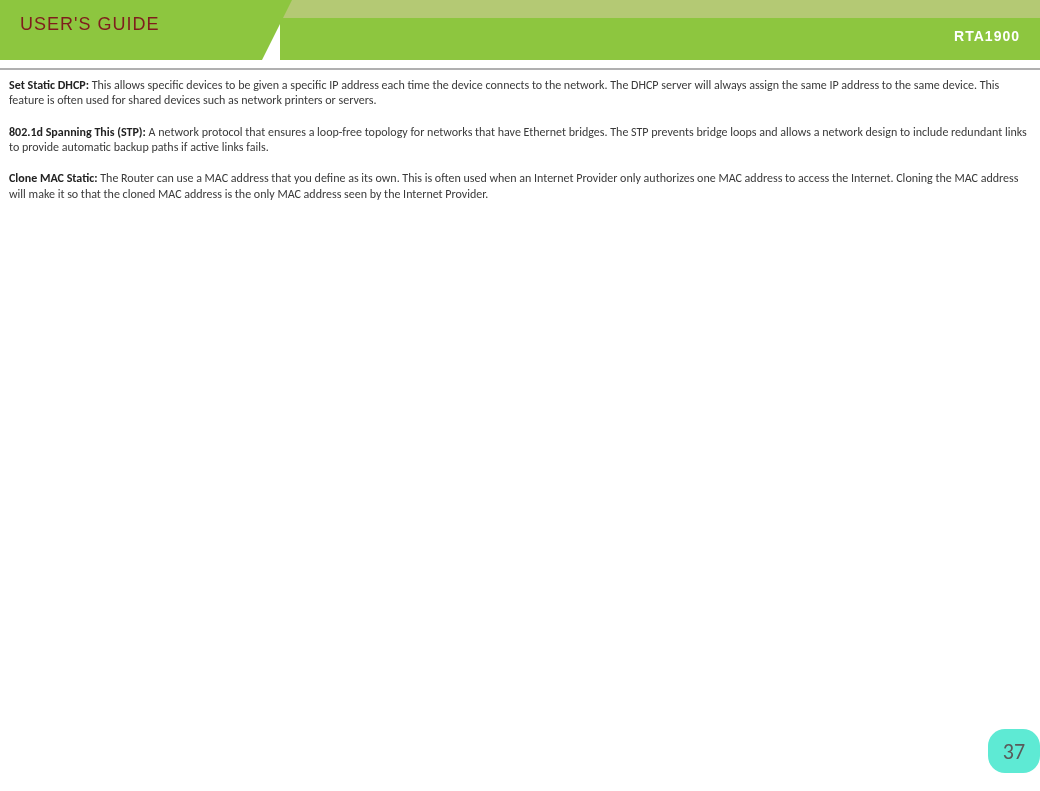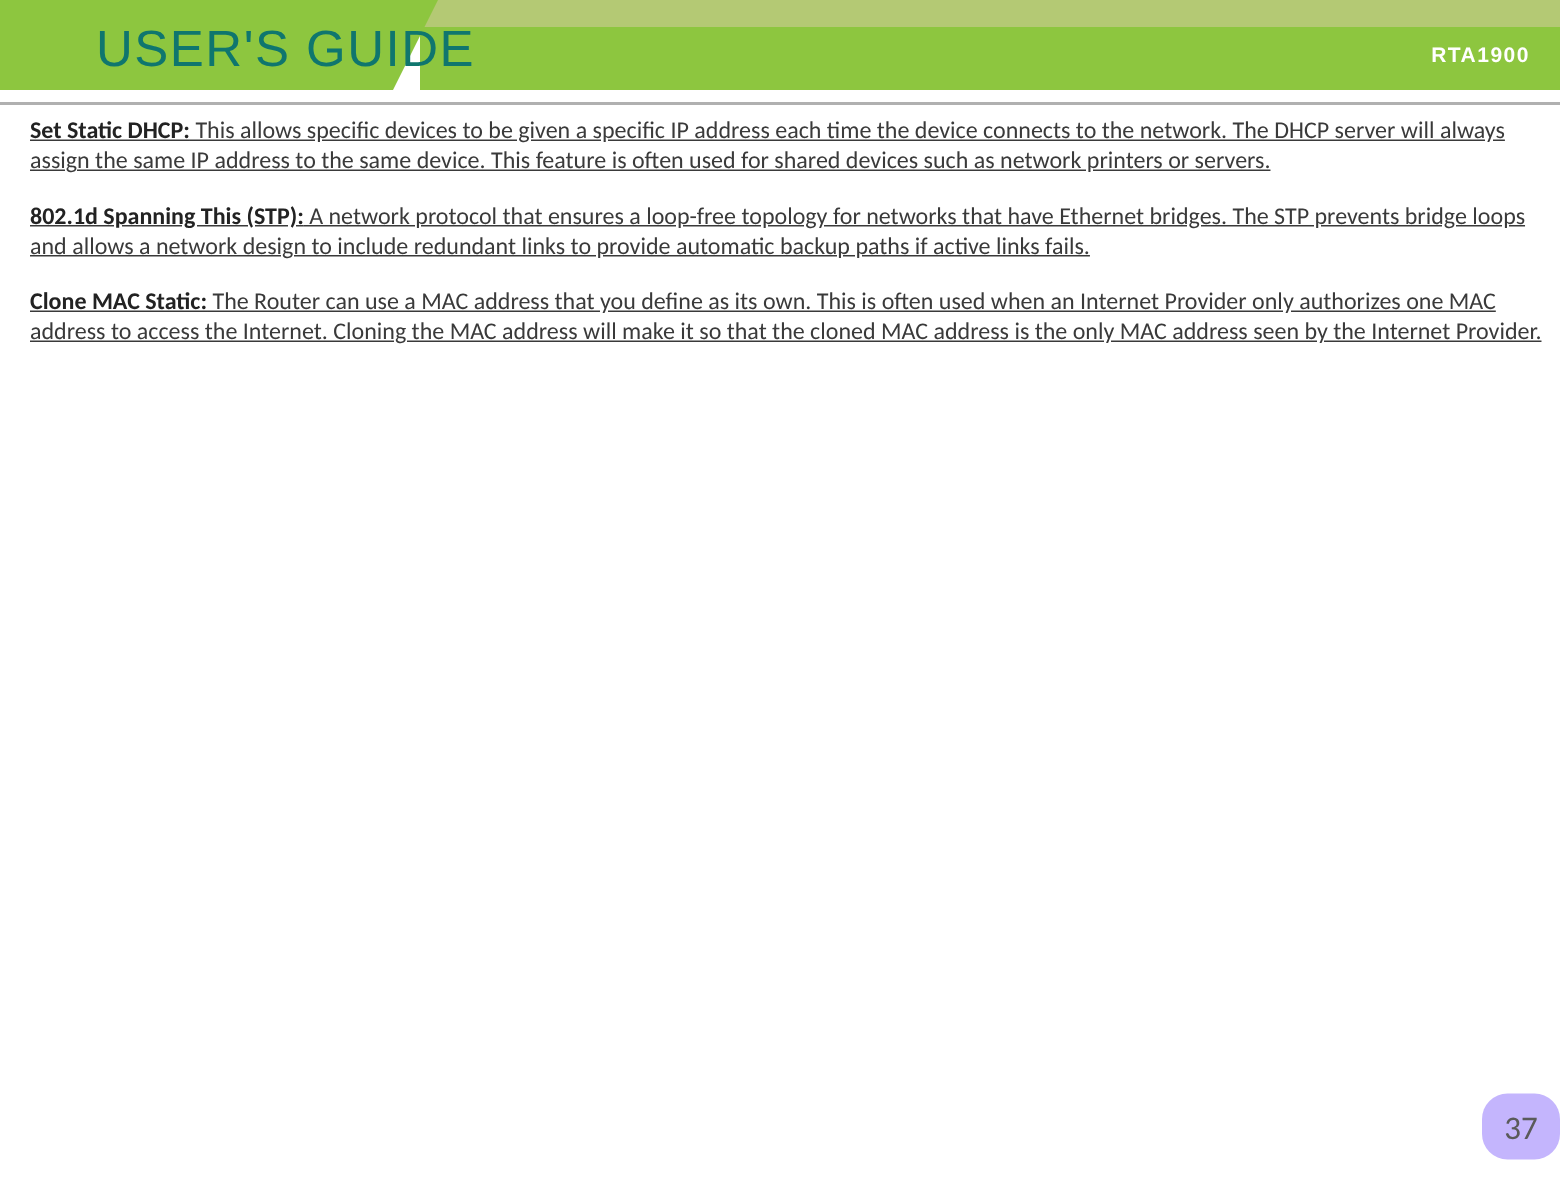--- a/index.html
+++ b/index.html
@@ -49,66 +49,64 @@
       top: 18px;
       left: 280px;
       right: 0;
       height: 42px;
       background: #8dc63f;
     }
     .header-title {
       position: absolute;
       top: 14px;
       left: 20px;
-      color: #0f766e;
-      font-size: 34px;
+      color: #7f1d1d;
+      font-size: 18px;
       font-weight: 300;
       letter-spacing: 1px;
       font-family: Arial, sans-serif;
-      margin-left: 44px;
     }
     .header-model {
       position: absolute;
       top: 28px;
       right: 20px;
       color: #ffffff;
       font-size: 14px;
       font-weight: bold;
       letter-spacing: 1px;
       font-family: Arial, sans-serif;
     }
     .header-underline {
       position: absolute;
       top: 68px;
       left: 0;
       width: 100%;
       height: 2px;
       background: #b0b0b0;
     }
     .content {
-      padding: 18px 8px 0 20px;
-      font-size: 16px;
+      padding: 18px 8px 0 9px;
+      font-size: 12px;
       color: #3a3a3a;
       line-height: 1.28;
-      text-decoration: underline;
     }
     .content p {
       margin-bottom: 16px;
     }
     .bold-label {
       font-weight: bold;
       color: #222;
     }
     .page-number-box {
       position: absolute;
       bottom: 18px;
       right: 0;
       width: 52px;
       height: 44px;
-      background: #c4b5fd;
+      background: #5eead4;
       display: flex;
       align-items: center;
       justify-content: center;
       border-radius: 17px;
     }
     .page-number {
       color: #5a5a5a;
       font-size: 22px;
     }
   </style>

